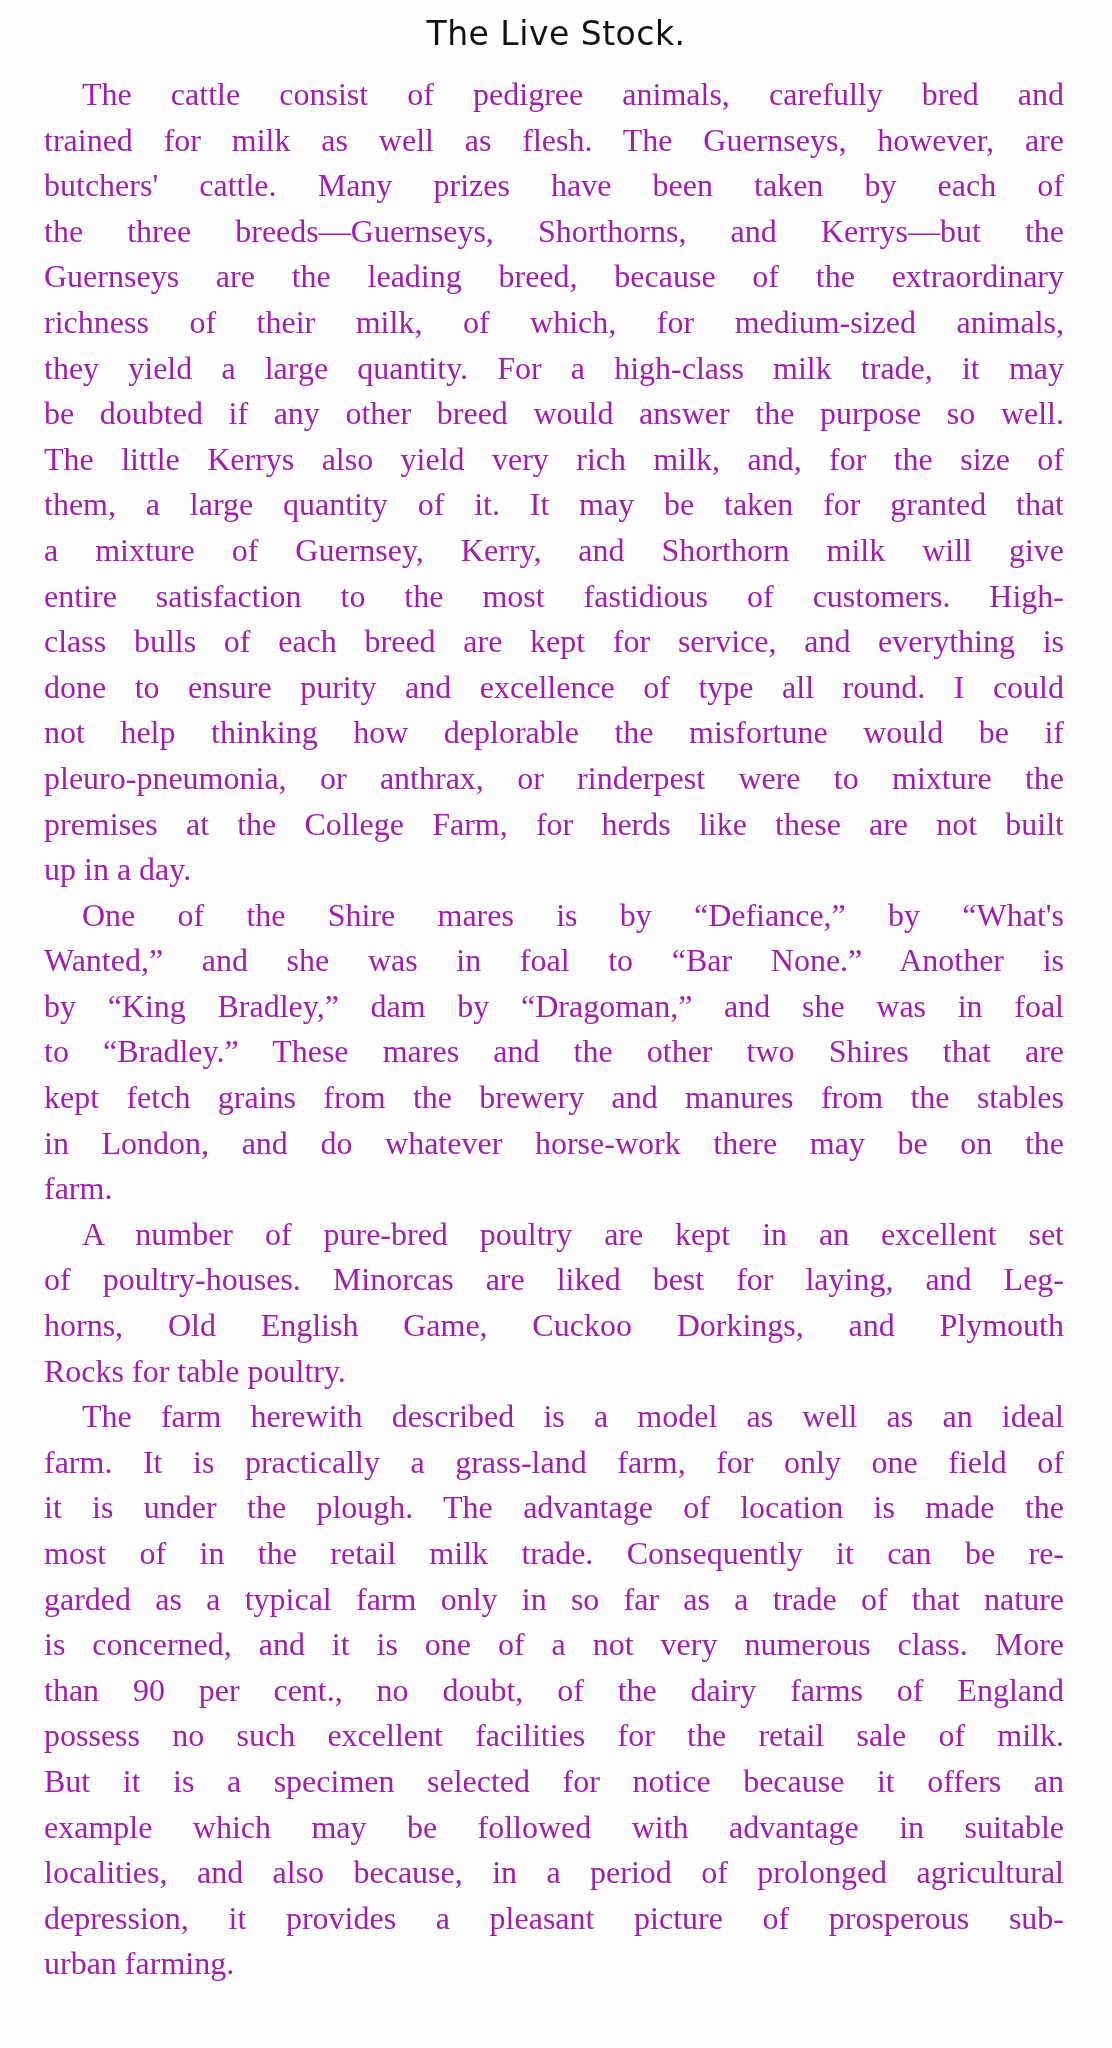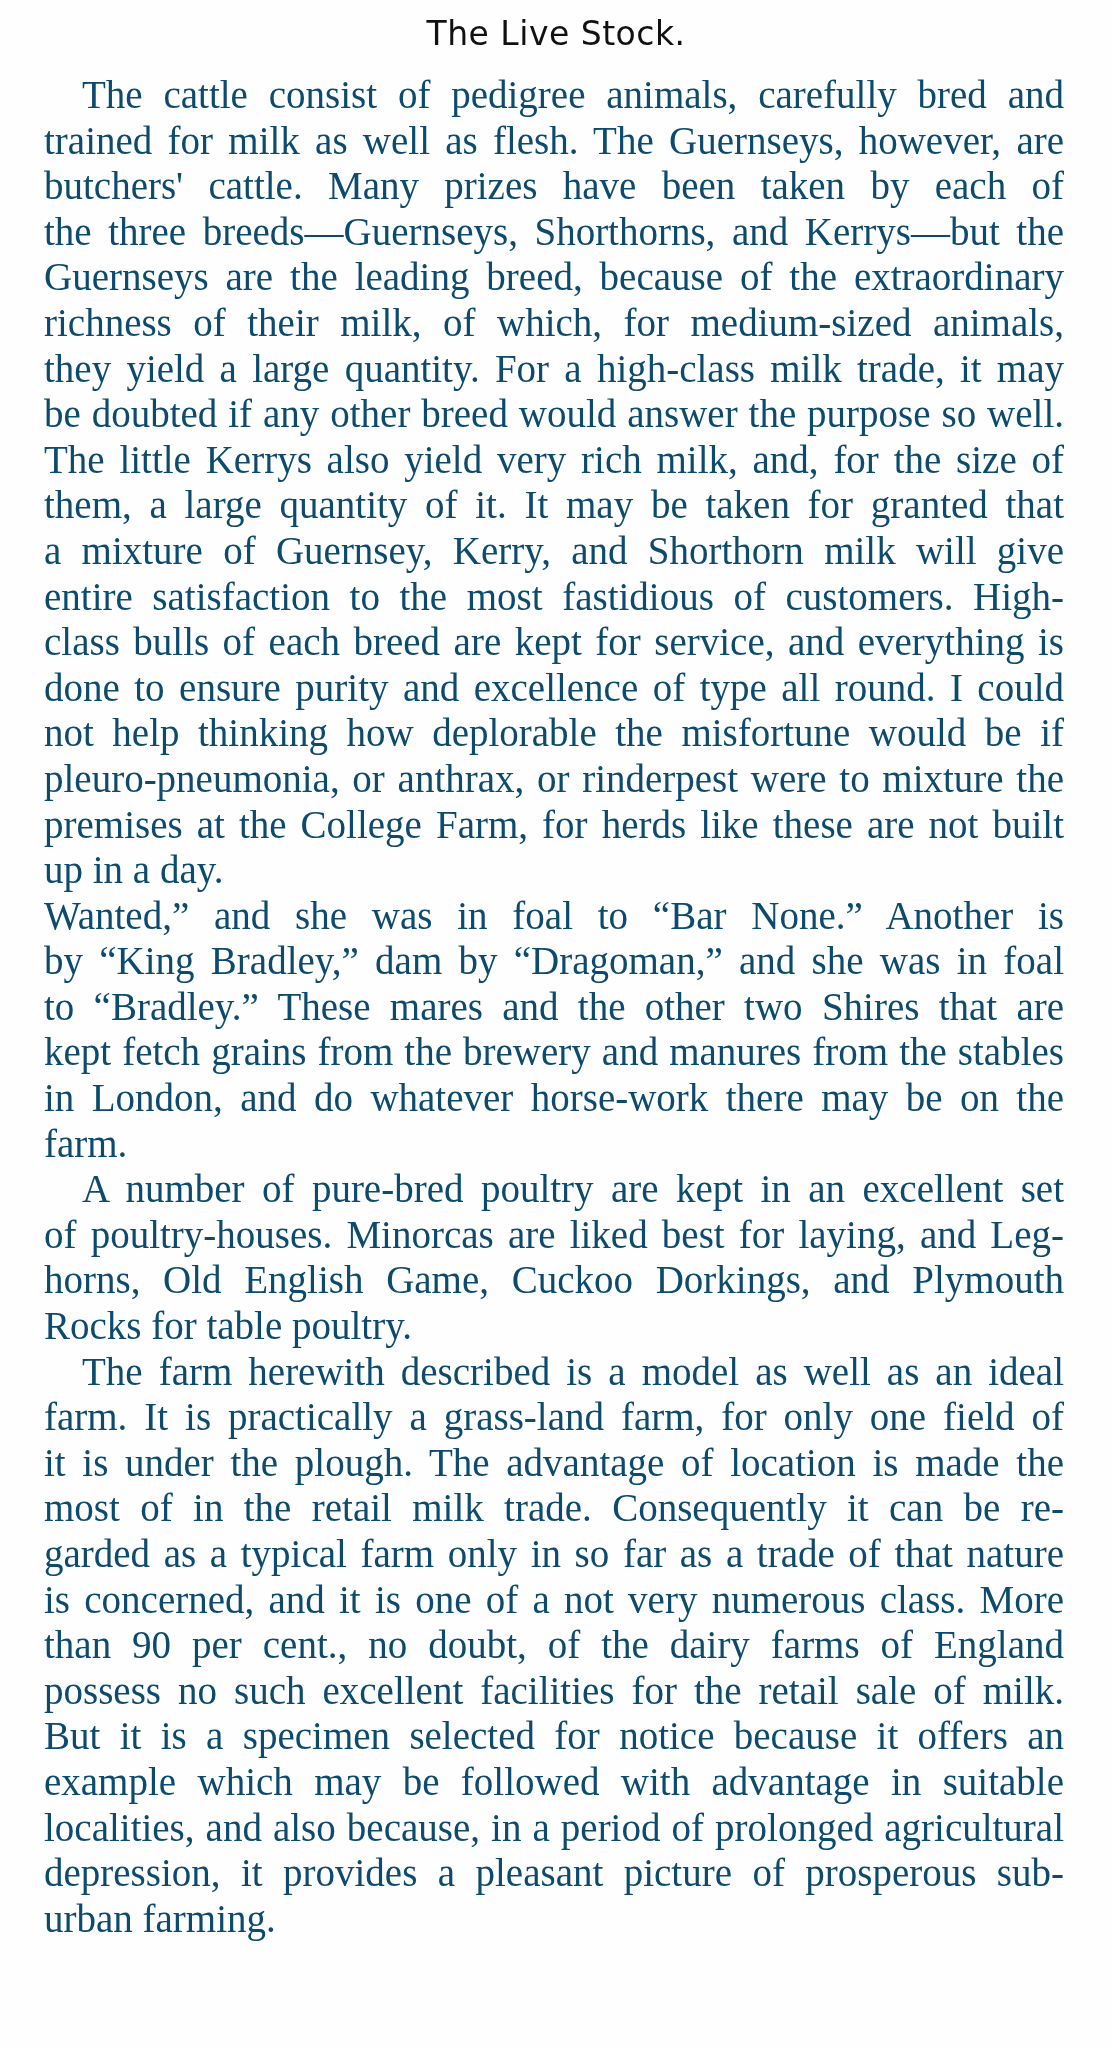--- a/index.html
+++ b/index.html
@@ -34,22 +34,22 @@
     letter-spacing: 0.5px;
   }
   .body-text {
     position: absolute;
     left: 44px;
     top: 72px;
     width: 1020px;
   }
   .line {
     font-family: "Liberation Serif", serif;
-    font-size: 39px;
-    color: #0c4a6e;
+    font-size: 32px;
+    color: #a21caf;
     height: 45.6px;
     line-height: 45.6px;
     white-space: nowrap;
     text-align: justify;
     text-align-last: justify;
     transform-origin: left center;
   }
   .line.last {
     text-align-last: left;
   }
@@ -77,20 +77,21 @@
         <div class="line">a mixture of Guernsey, Kerry, and Shorthorn milk will give</div>
         <div class="line">entire satisfaction to the most fastidious of customers.  High-</div>
         <div class="line">class bulls of each breed are kept for service, and everything is</div>
         <div class="line">done to ensure purity and excellence of type all round.  I could</div>
         <div class="line">not help thinking how deplorable the misfortune would be if</div>
         <div class="line">pleuro-pneumonia, or anthrax, or rinderpest were to mixture the</div>
         <div class="line">premises at the College Farm, for herds like these are not built</div>
         <div class="line last">up in a day.</div>
       </div>
       <div>
+        <div class="line indent">One of the Shire mares is by “Defiance,” by “What's</div>
         <div class="line">Wanted,” and she was in foal to “Bar None.”  Another is</div>
         <div class="line">by “King Bradley,” dam by “Dragoman,” and she was in foal</div>
         <div class="line">to “Bradley.”  These mares and the other two Shires that are</div>
         <div class="line">kept fetch grains from the brewery and manures from the stables</div>
         <div class="line">in London, and do whatever horse-work there may be on the</div>
         <div class="line last">farm.</div>
       </div>
       <div>
         <div class="line indent">A number of pure-bred poultry are kept in an excellent set</div>
         <div class="line">of poultry-houses.  Minorcas are liked best for laying, and Leg-</div>

